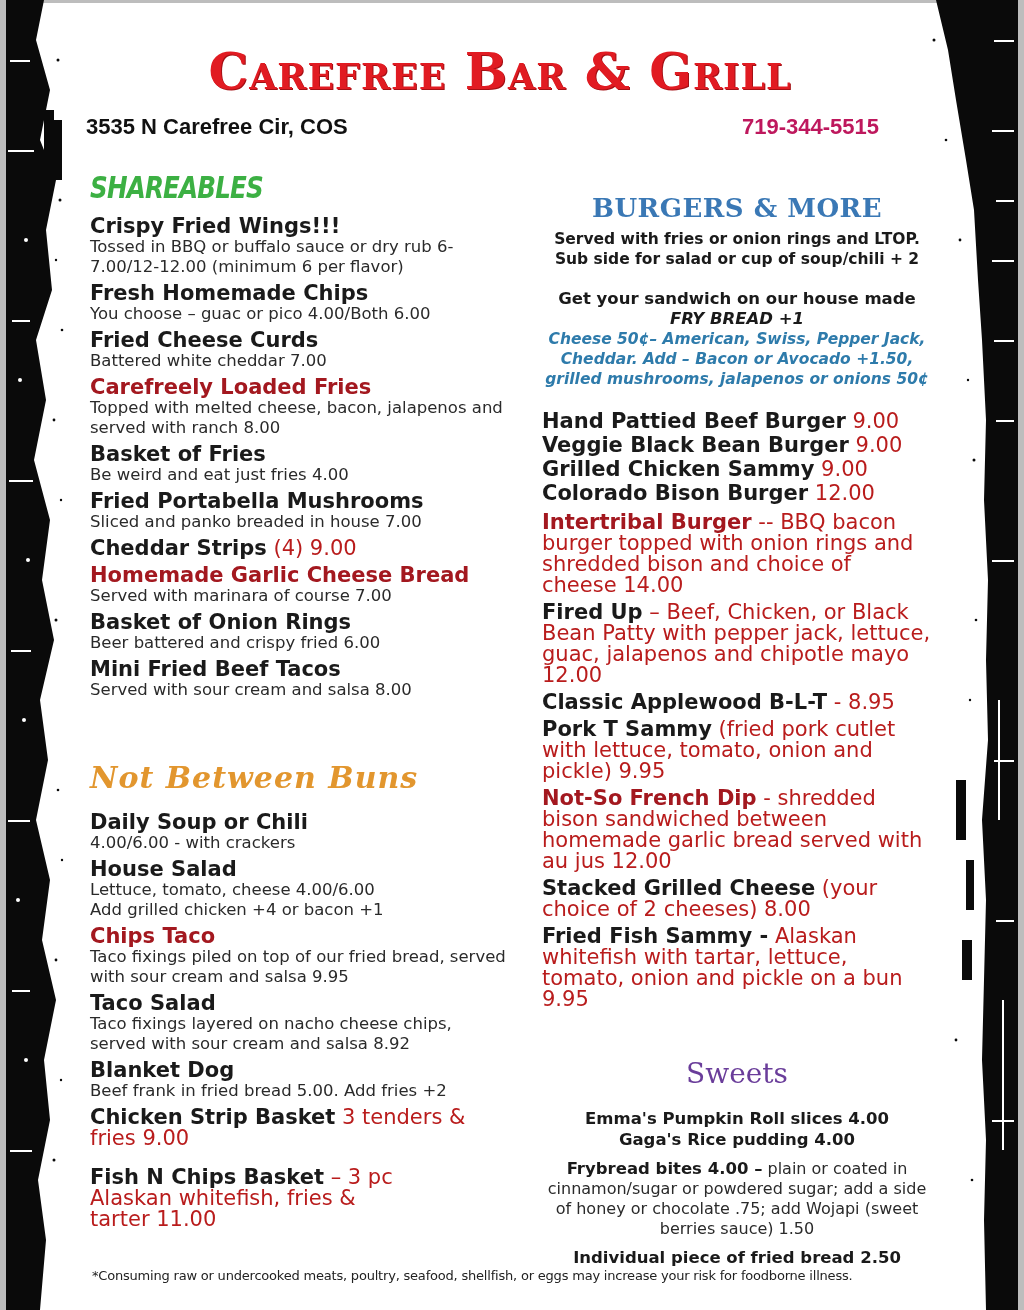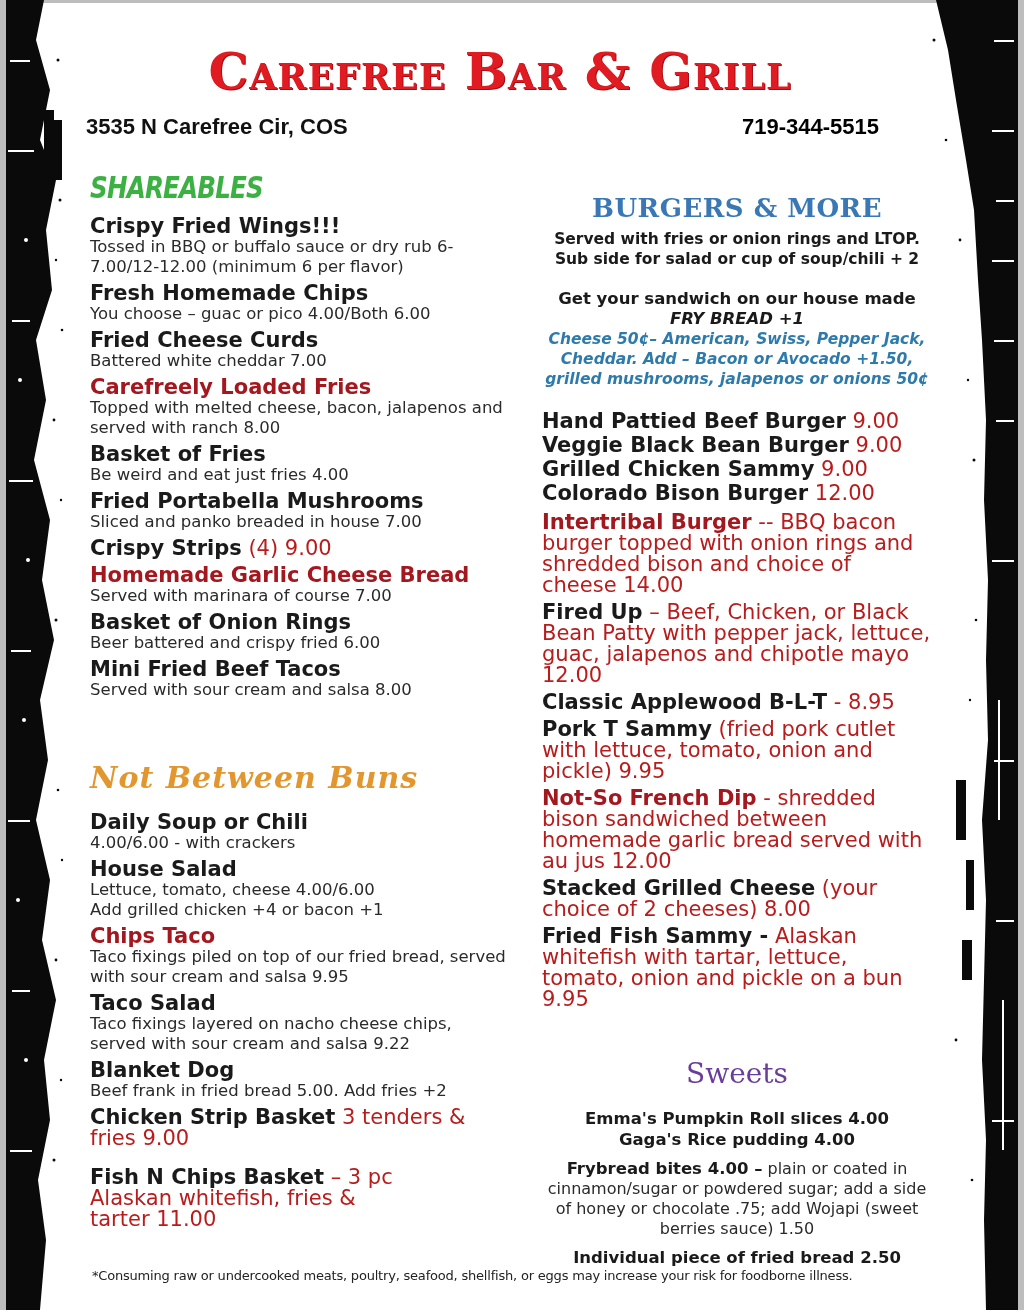--- a/index.html
+++ b/index.html
@@ -22,21 +22,21 @@
     color: #e11b22; font-size: 50px; letter-spacing: 1px;
     font-variant: small-caps; line-height: 60px;
     text-shadow: 1px 1px 0 #a30f14;
   }
   .address {
     position: absolute; left: 86px; top: 114px; font-size: 22px; font-weight: bold;
     font-family: "Liberation Sans", sans-serif; letter-spacing: 0px; color: #111;
   }
   .phone {
     position: absolute; left: 742px; top: 114px; font-size: 22px; font-weight: bold;
-    font-family: "Liberation Sans", sans-serif; color: #000000;
+    font-family: "Liberation Sans", sans-serif; color: #be185d;
   }
   .col { position: absolute; }
   .col-left { left: 90px; top: 168px; width: 420px; }
   .col-right { left: 542px; top: 191px; width: 390px; }
 
   .sec-shareables {
     font-family: "DejaVu Sans", sans-serif; font-weight: bold;
     color: #3cb043; font-size: 30px; letter-spacing: -1px;
     transform: scaleX(0.82); transform-origin: left; line-height: 40px; margin-bottom: 8px;
     font-style: italic;
@@ -179,21 +179,21 @@
   </div>
   <div class="item">
     <div class="item-name">Basket of Fries</div>
     <div class="item-desc">Be weird and eat just fries 4.00</div>
   </div>
   <div class="item">
     <div class="item-name">Fried Portabella Mushrooms</div>
     <div class="item-desc">Sliced and panko breaded in house 7.00</div>
   </div>
   <div class="item">
-    <div class="item-name"><span>Crispy Strips</span><span class="inline-desc"> (4) 9.00</span></div>
+    <div class="item-name"><span>Cheddar Strips</span><span class="inline-desc"> (4) 9.00</span></div>
   </div>
   <div class="item">
     <div class="item-name red">Homemade Garlic Cheese Bread</div>
     <div class="item-desc">Served with marinara of course 7.00</div>
   </div>
   <div class="item">
     <div class="item-name">Basket of Onion Rings</div>
     <div class="item-desc">Beer battered and crispy fried 6.00</div>
   </div>
   <div class="item">
@@ -211,21 +211,21 @@
     <div class="item-name">House Salad</div>
     <div class="item-desc">Lettuce, tomato, cheese 4.00/6.00</div>
     <div class="item-desc">Add grilled chicken +4 or bacon +1</div>
   </div>
   <div class="item">
     <div class="item-name red">Chips Taco</div>
     <div class="item-desc">Taco fixings piled on top of our fried bread, served with sour cream and salsa 9.95</div>
   </div>
   <div class="item">
     <div class="item-name">Taco Salad</div>
-    <div class="item-desc">Taco fixings layered on nacho cheese chips, served with sour cream and salsa 9.22</div>
+    <div class="item-desc">Taco fixings layered on nacho cheese chips, served with sour cream and salsa 8.92</div>
   </div>
   <div class="item">
     <div class="item-name">Blanket Dog</div>
     <div class="item-desc">Beef frank in fried bread 5.00. Add fries +2</div>
   </div>
   <div class="item" style="margin-bottom:18px;">
     <div class="item-name"><span>Chicken Strip Basket</span><span class="inline-desc"> 3 tenders &amp; fries 9.00</span></div>
   </div>
   <div class="item" style="width:330px;">
     <div class="item-name"><span>Fish N Chips Basket</span><span class="inline-desc"> – 3 pc Alaskan whitefish, fries &amp; tarter 11.00</span></div>

